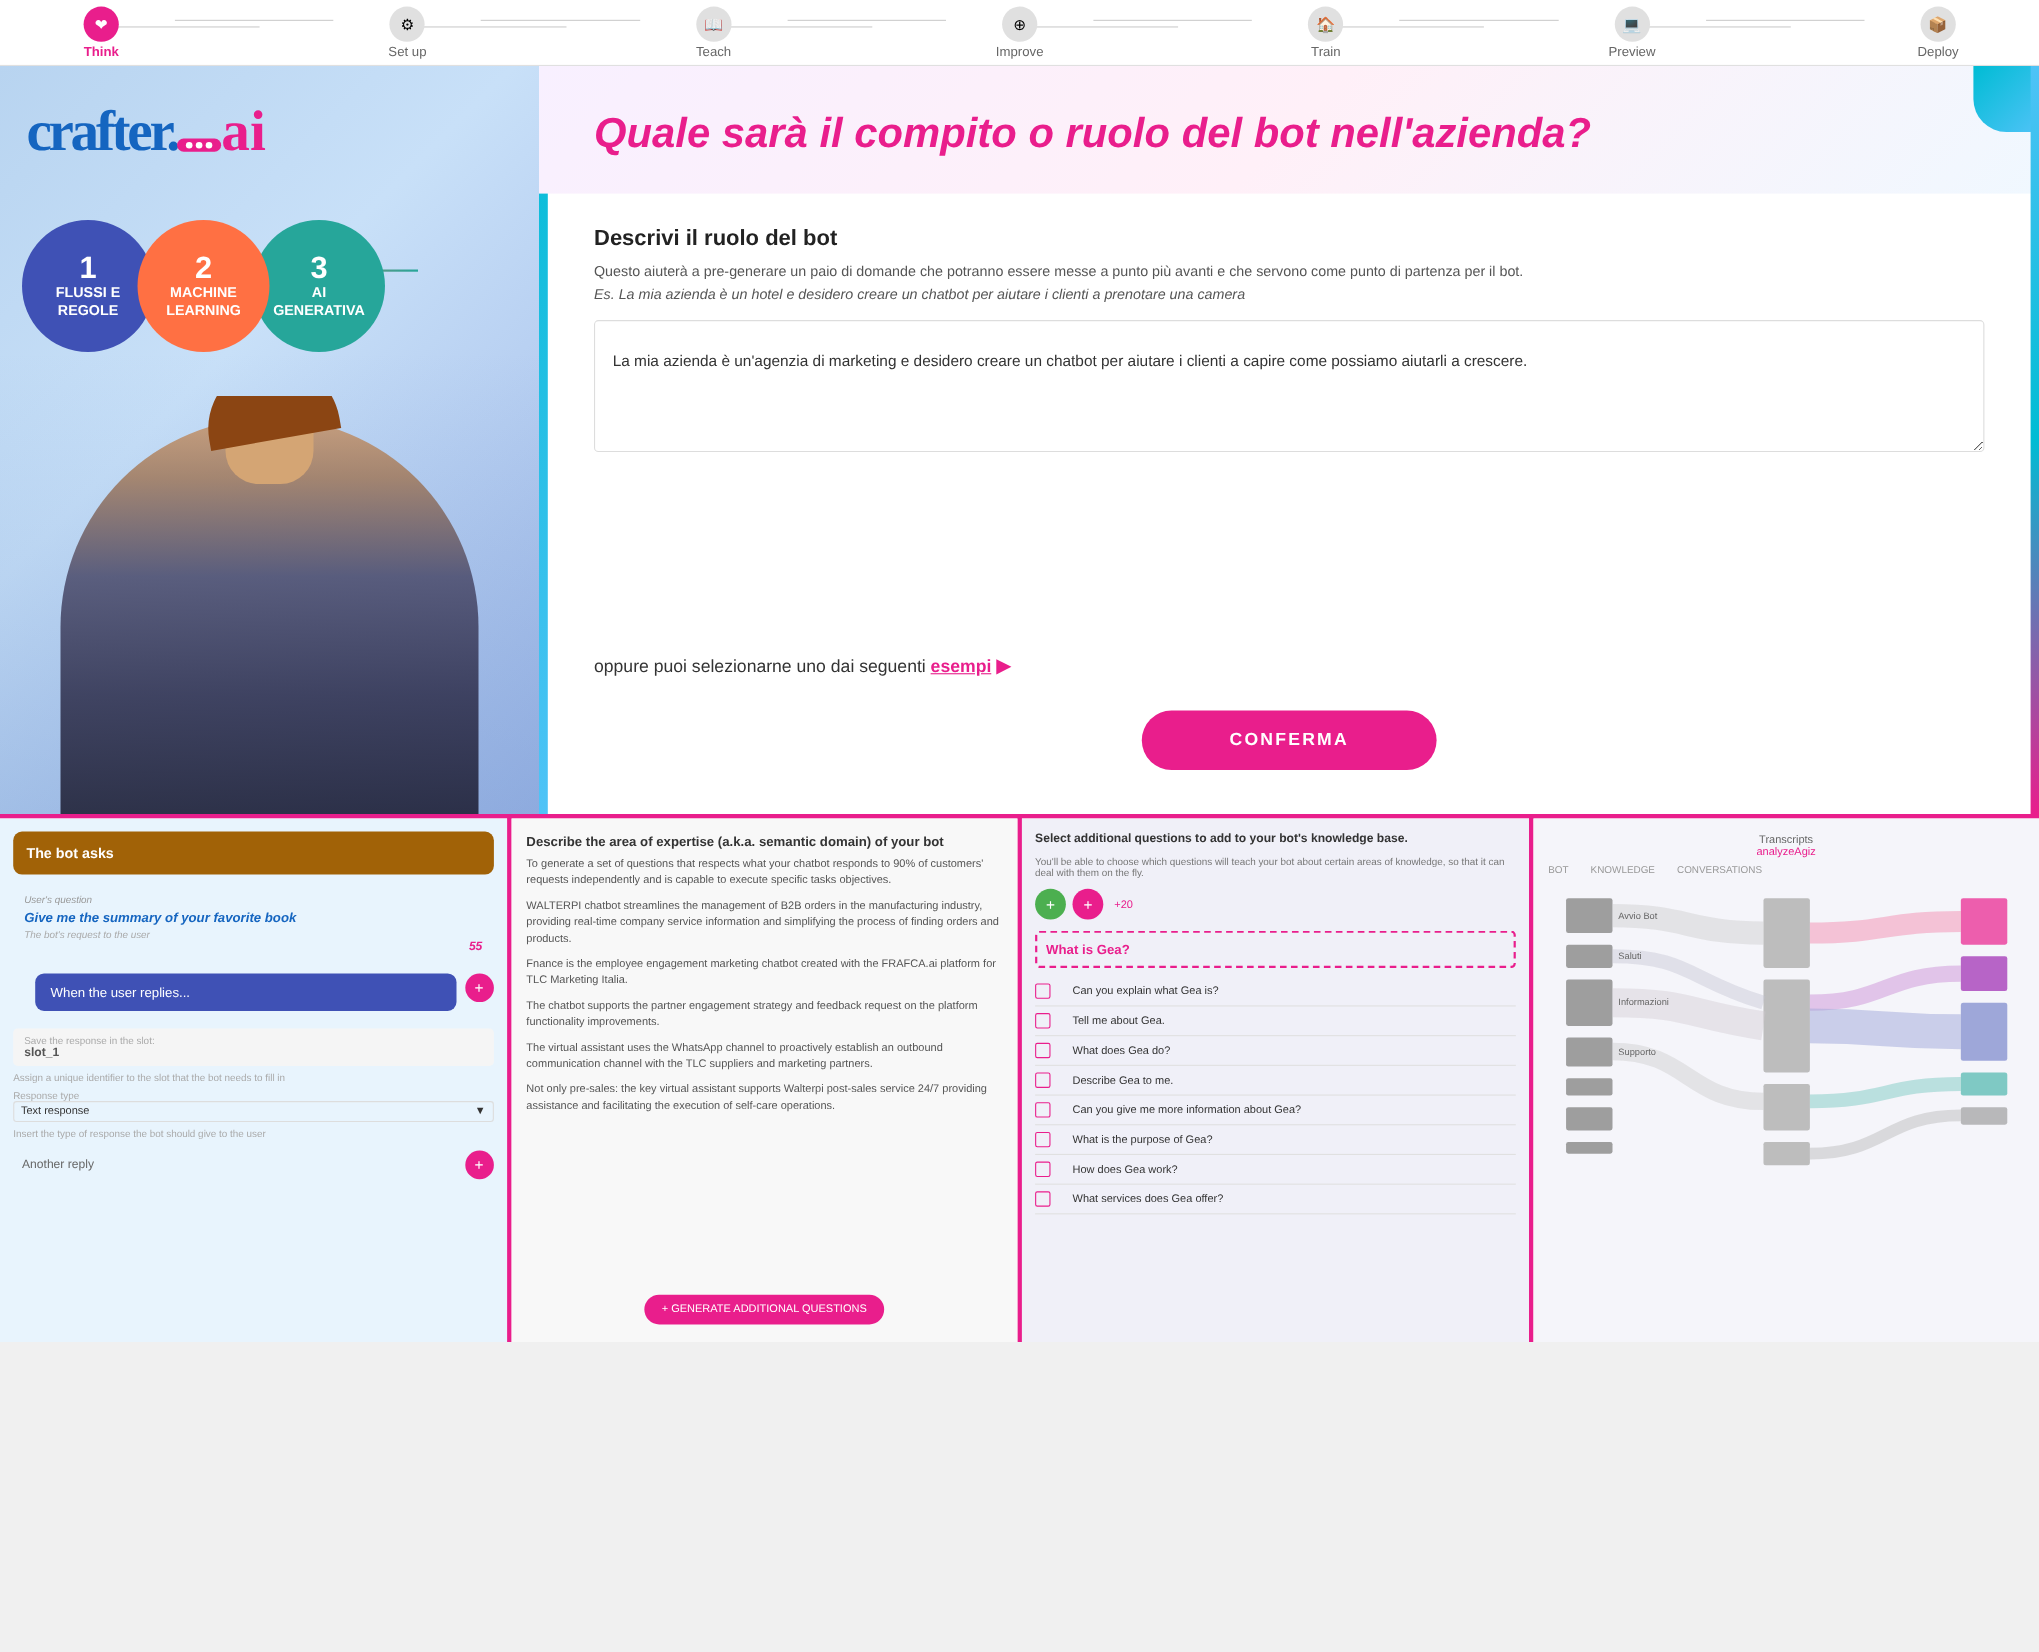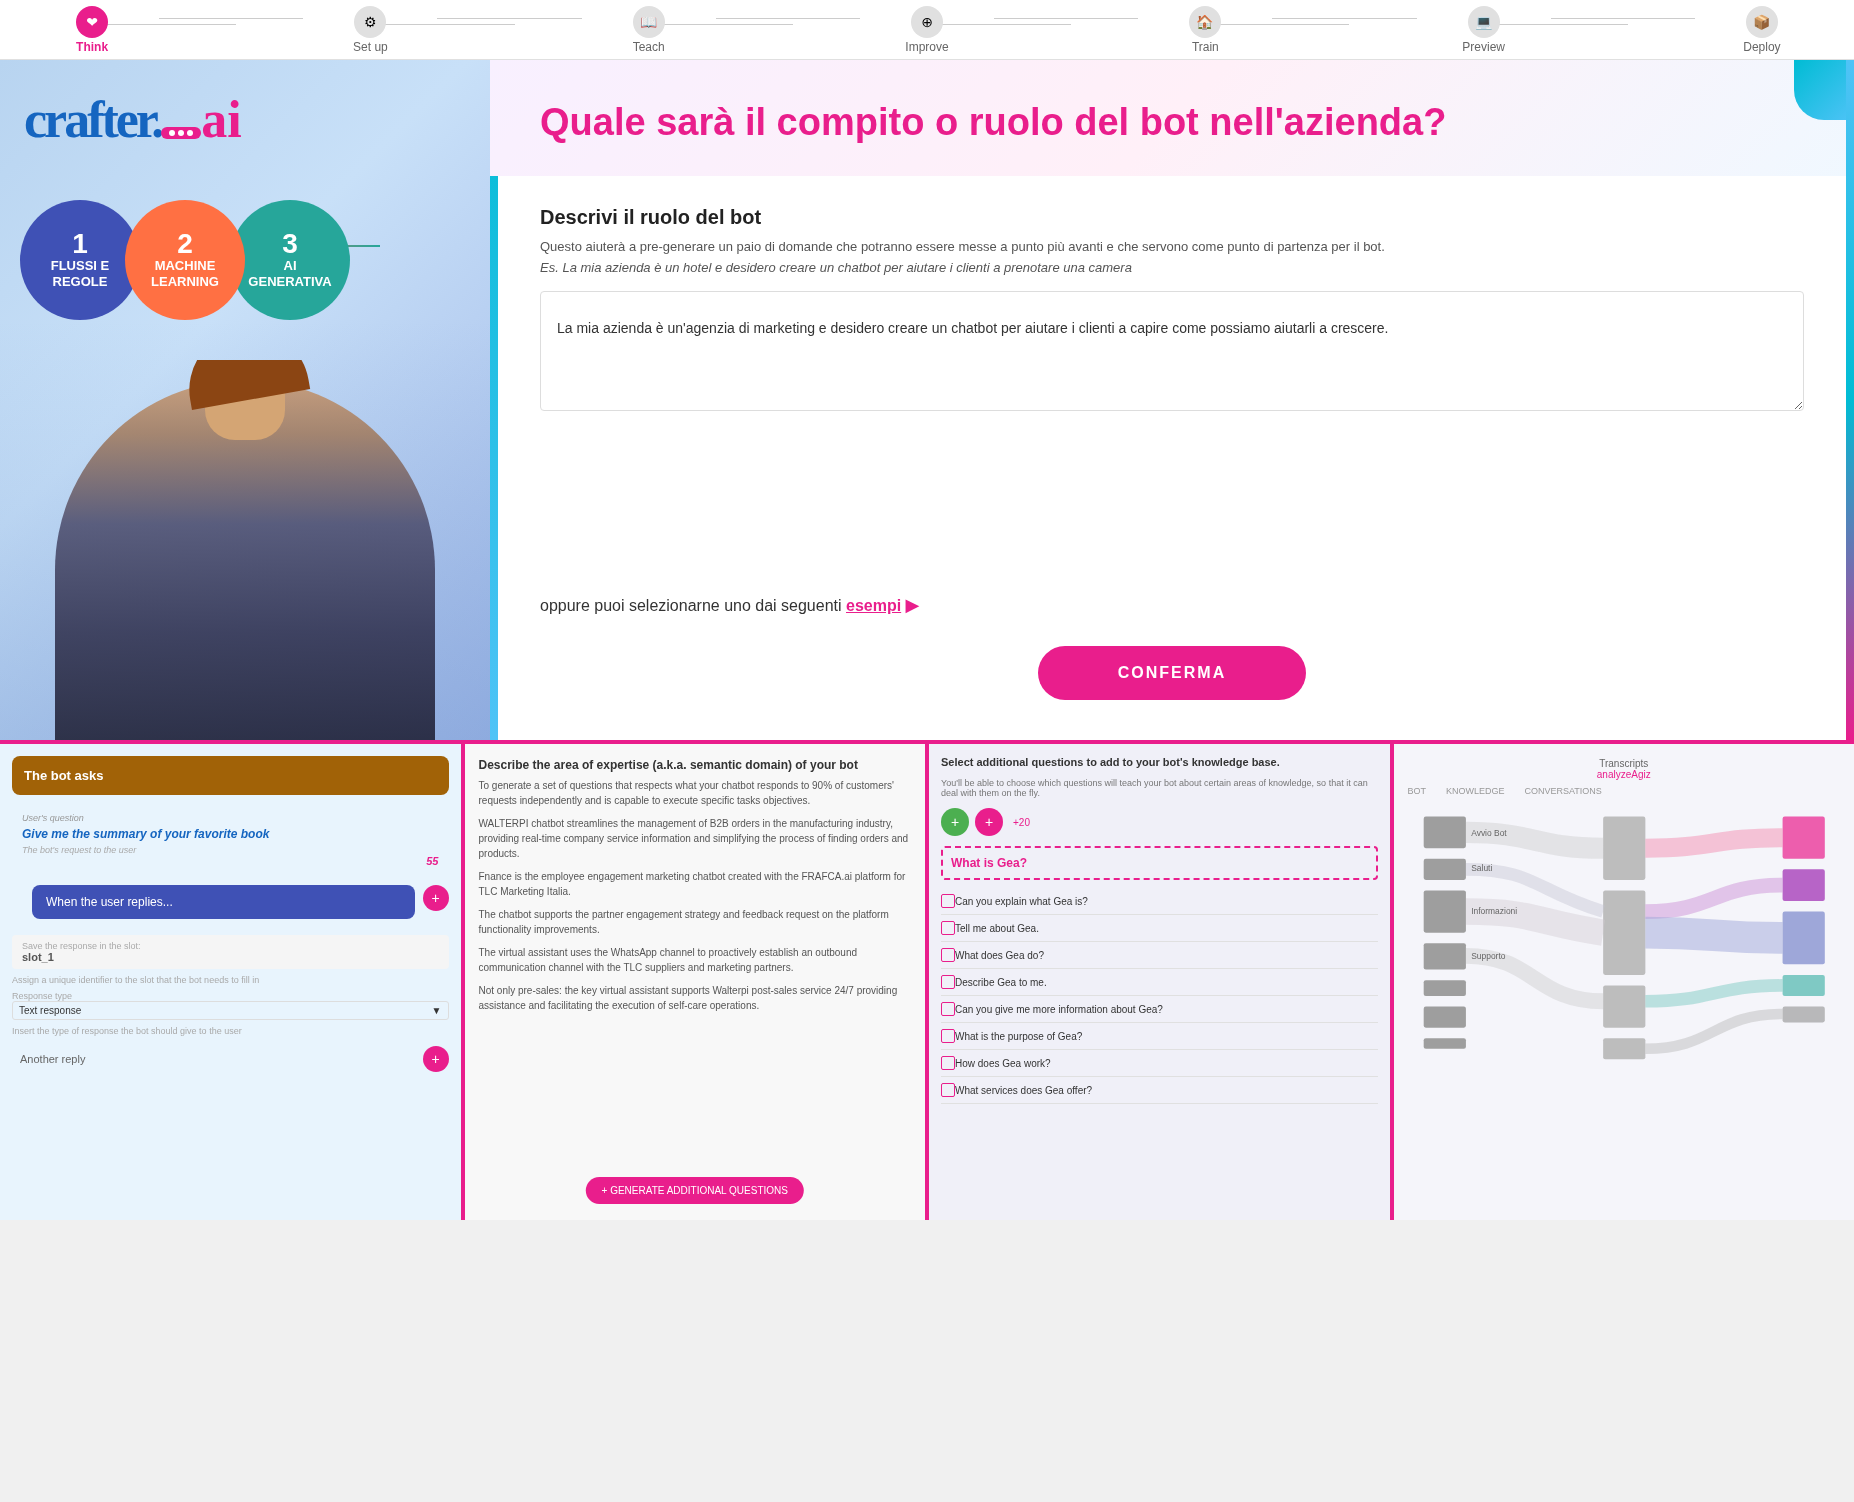--- a/index.html
+++ b/index.html
@@ -145,20 +145,21 @@
       flex-direction: column;
       position: relative;
     }
 
     
     .question-header {
       background: linear-gradient(135deg, #f8f0ff 0%, #fff0f8 50%, #f0f8ff 100%);
       padding: 40px 64px 30px 50px;
       position: relative;
       border-bottom: none;
+      font-style: italic;
     }
     .question-header::before {
       content: '';
       position: absolute;
       top: 0; right: 0;
       width: 60px; height: 60px;
       background: linear-gradient(135deg, #00bcd4, #4fc3f7);
       border-radius: 0 0 0 30px;
     }
     .question-title {
@@ -374,21 +375,21 @@
     }
     .questions-title {
       font-size: 11px;
       color: #333;
       font-weight: bold;
       margin-bottom: 10px;
     }
     .question-item {
       display: flex;
       align-items: center;
-      gap: 0;
+      gap: 20px;
       padding: 6px 0;
       font-size: 10px;
       color: #333;
       border-bottom: 1px solid #e0e0e0;
     }
     .q-checkbox {
       width: 14px; height: 14px;
       border: 1px solid #e91e8c;
       border-radius: 2px;
       flex-shrink: 0;

